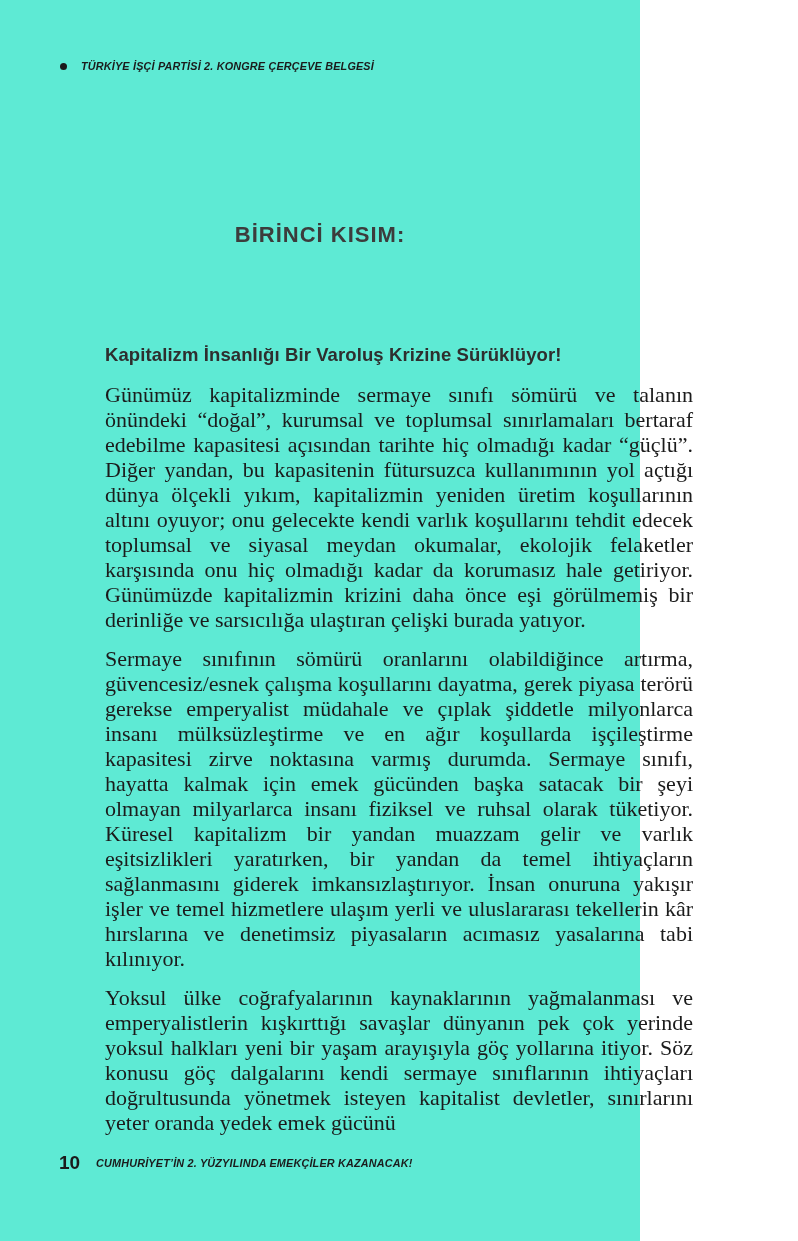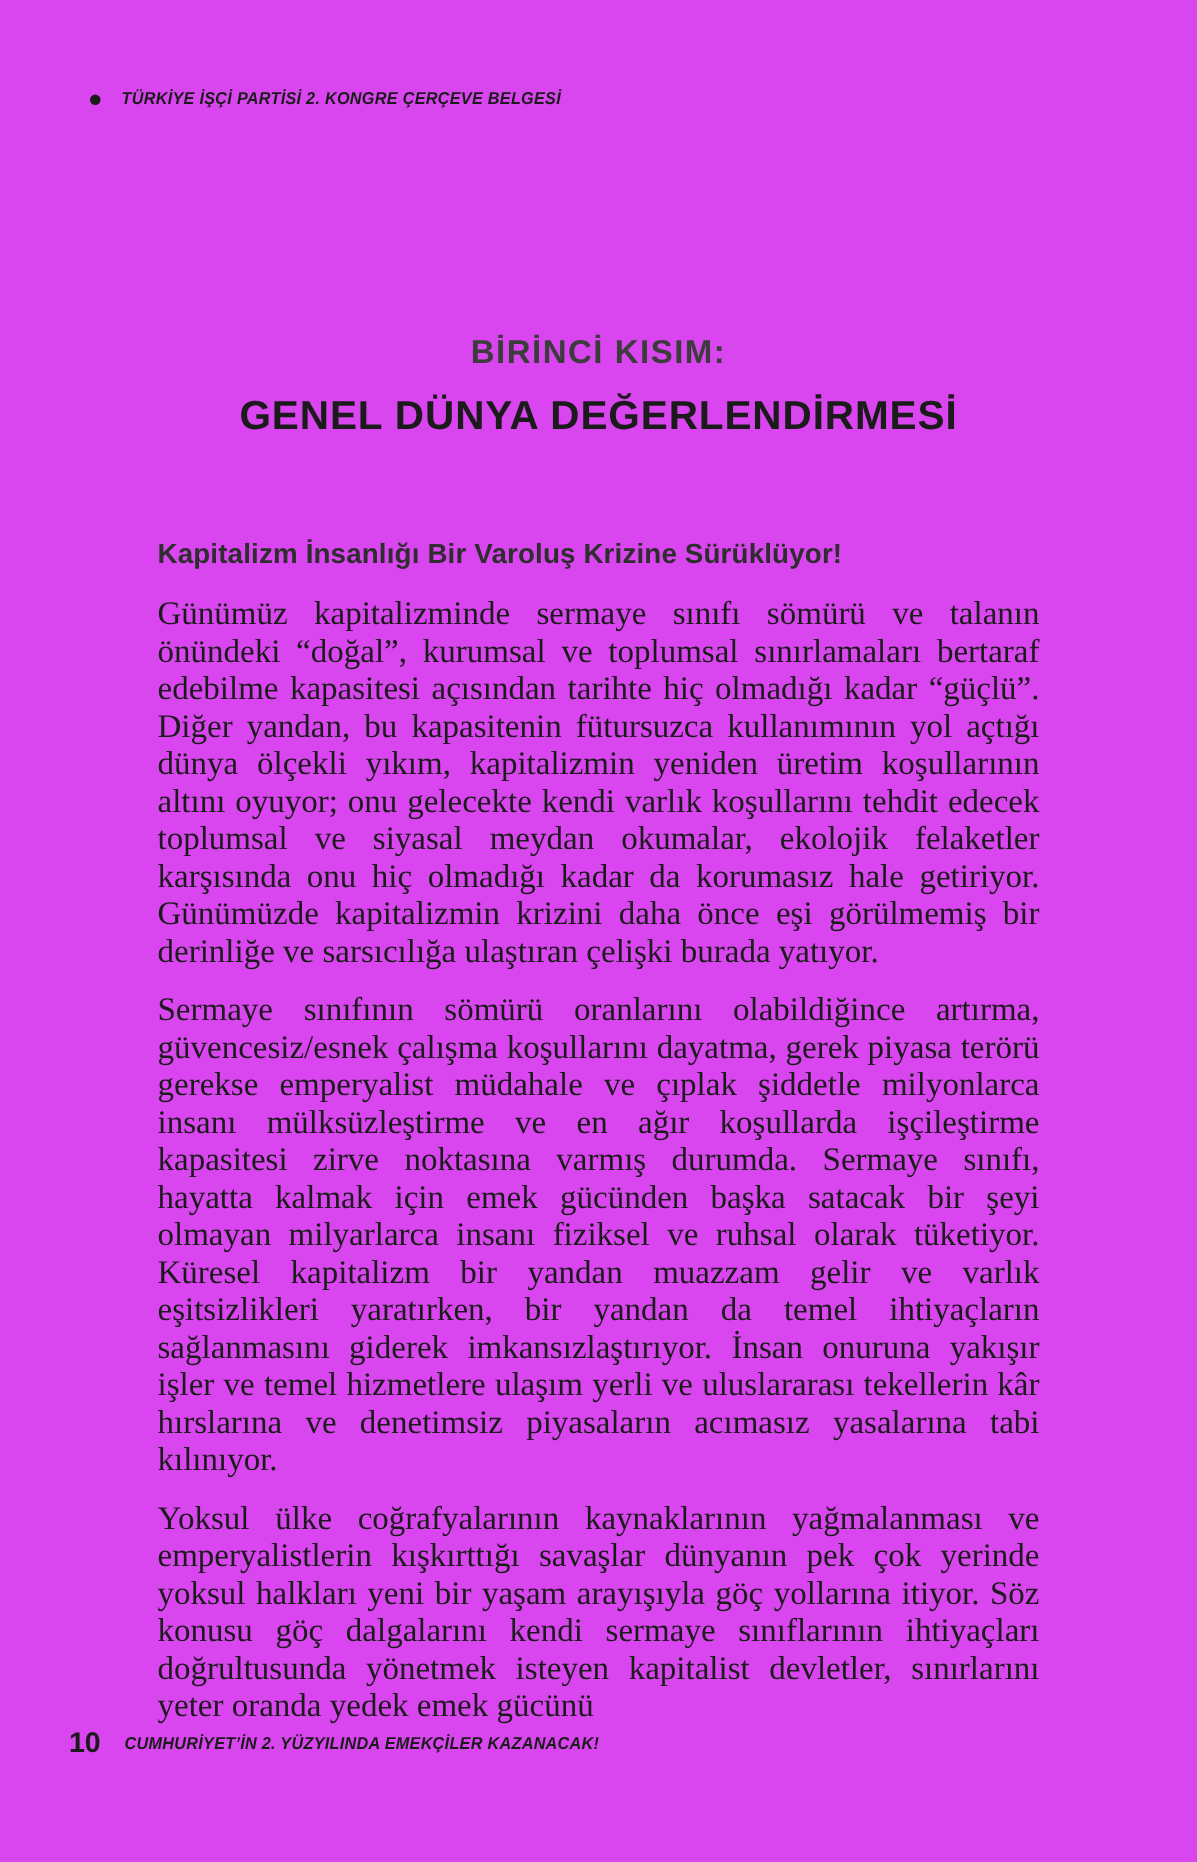--- a/index.html
+++ b/index.html
@@ -6,24 +6,24 @@
   html, body { background: #ffffff; }
   body {
     width: 798px;
     height: 1241px;
     position: relative;
     font-family: "Liberation Serif", serif;
     color: #1b1b1b;
     overflow: hidden;
   }
   .page {
-    width: 798px;
+    width: 640px;
     height: 1241px;
     position: relative;
-    background: #d946ef;
+    background: #5eead4;
   }
   .running-header {
     position: absolute;
     top: 60px;
     left: 60px;
     right: 60px;
     display: flex;
     align-items: center;
     gap: 14px;
   }
@@ -62,21 +62,21 @@
   }
   .main-title {
     font-family: "Liberation Sans", sans-serif;
     font-weight: bold;
     font-size: 27px;
     letter-spacing: 0.6px;
     color: #1b1b1b;
   }
   .content {
     position: absolute;
-    top: 358px;
+    top: 344px;
     left: 105px;
     width: 588px;
   }
   .subheading {
     font-family: "Liberation Sans", sans-serif;
     font-weight: bold;
     font-size: 18.5px;
     letter-spacing: 0.1px;
     color: #2e2e2e;
     margin-bottom: 16px;
@@ -95,20 +95,21 @@
     top: 1152px;
     display: flex;
     align-items: center;
     gap: 16px;
   }
   .page-number {
     font-family: "Liberation Sans", sans-serif;
     font-weight: bold;
     font-size: 19px;
     color: #1b1b1b;
+    margin-left: 13px;
   }
   .footer-slogan {
     font-family: "Liberation Sans", sans-serif;
     font-weight: bold;
     font-style: italic;
     font-size: 11.5px;
     letter-spacing: 0.2px;
     color: #1b1b1b;
     transform: scaleX(0.94);
     transform-origin: left center;
@@ -120,21 +121,20 @@
 
 <div class="page">
 
   <div class="running-header">
     <span class="header-bullet"></span>
     <span class="header-text">TÜRKİYE İŞÇİ PARTİSİ 2. KONGRE ÇERÇEVE BELGESİ</span>
   </div>
 
   <div class="title-block">
     <div class="kicker">BİRİNCİ KISIM:</div>
-    <div class="main-title">GENEL DÜNYA DEĞERLENDİRMESİ</div>
   </div>
 
   <div class="content">
     <div class="subheading">Kapitalizm İnsanlığı Bir Varoluş Krizine Sürüklüyor!</div>
     <p class="body-paragraph">Günümüz kapitalizminde sermaye sınıfı sömürü ve talanın önündeki “doğal”, kurumsal ve toplumsal sınırlamaları bertaraf edebilme kapasitesi açısından tarihte hiç olmadığı kadar “güçlü”. Diğer yandan, bu kapasitenin fütursuzca kullanımının yol açtığı dünya ölçekli yıkım, kapitalizmin yeniden üretim koşullarının altını oyuyor; onu gelecekte kendi varlık koşullarını tehdit edecek toplumsal ve siyasal meydan okumalar, ekolojik felaketler karşısında onu hiç olmadığı kadar da korumasız hale getiriyor. Günümüzde kapitalizmin krizini daha önce eşi görülmemiş bir derinliğe ve sarsıcılığa ulaştıran çelişki burada yatıyor.</p>
     <p class="body-paragraph">Sermaye sınıfının sömürü oranlarını olabildiğince artırma, güvencesiz/esnek çalışma koşullarını dayatma, gerek piyasa terörü gerekse emperyalist müdahale ve çıplak şiddetle milyonlarca insanı mülksüzleştirme ve en ağır koşullarda işçileştirme kapasitesi zirve noktasına varmış durumda. Sermaye sınıfı, hayatta kalmak için emek gücünden başka satacak bir şeyi olmayan milyarlarca insanı fiziksel ve ruhsal olarak tüketiyor. Küresel kapitalizm bir yandan muazzam gelir ve varlık eşitsizlikleri yaratırken, bir yandan da temel ihtiyaçların sağlanmasını giderek imkansızlaştırıyor. İnsan onuruna yakışır işler ve temel hizmetlere ulaşım yerli ve uluslararası tekellerin kâr hırslarına ve denetimsiz piyasaların acımasız yasalarına tabi kılınıyor.</p>
     <p class="body-paragraph">Yoksul ülke coğrafyalarının kaynaklarının yağmalanması ve emperyalistlerin kışkırttığı savaşlar dünyanın pek çok yerinde yoksul halkları yeni bir yaşam arayışıyla göç yollarına itiyor. Söz konusu göç dalgalarını kendi sermaye sınıflarının ihtiyaçları doğrultusunda yönetmek isteyen kapitalist devletler, sınırlarını yeter oranda yedek emek gücünü</p>
   </div>
 
   <div class="page-footer">

